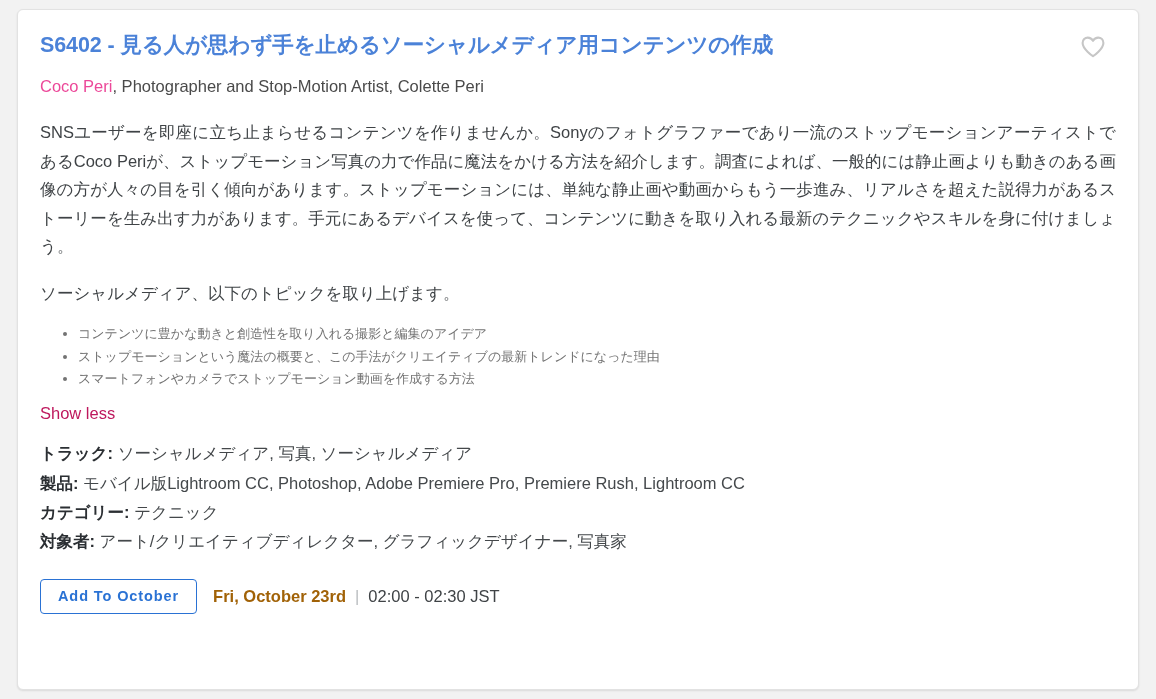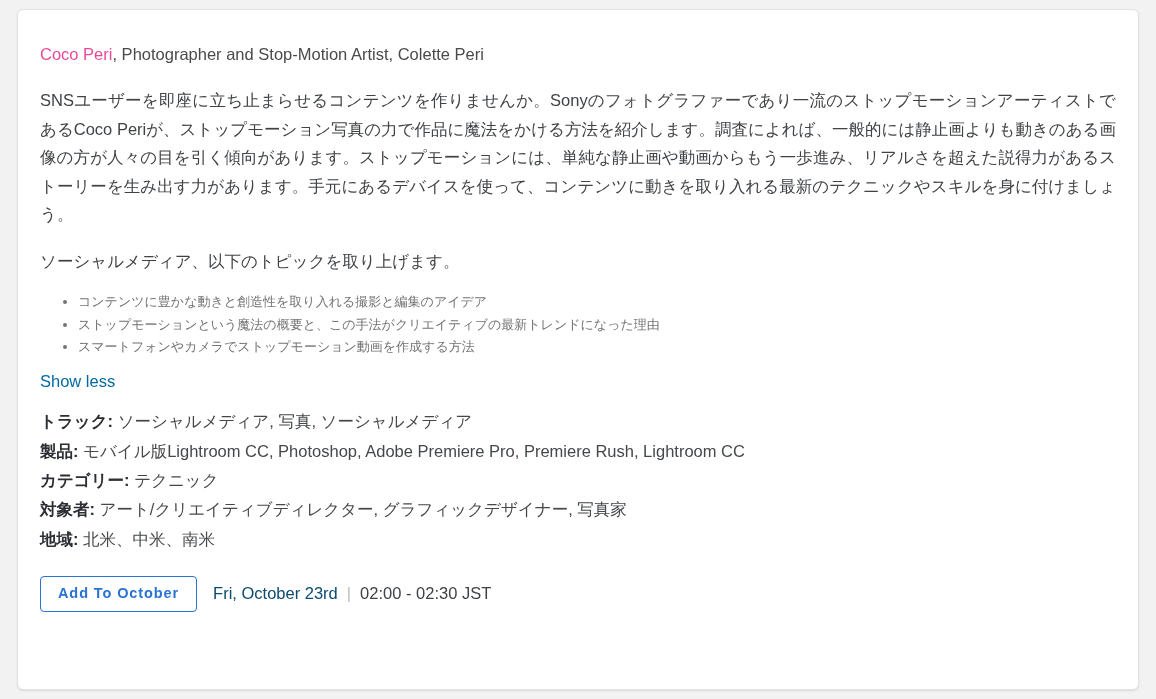--- a/index.html
+++ b/index.html
@@ -104,21 +104,21 @@
   ul.topics li {
     font-size: 13px;
     line-height: 1.72;
     color: #737373;
   }
 
   .show-less {
     display: inline-block;
     margin-top: 14px;
     font-size: 16.5px;
-    color: #0369a1;
+    color: #be185d;
     cursor: pointer;
     text-decoration: none;
   }
 
   
   .meta {
     margin-top: 16px;
   }
   .meta-row {
     font-size: 16.5px;
@@ -151,34 +151,45 @@
     line-height: 1;
   }
   .schedule-time {
     margin-left: 16px;
     font-size: 16.5px;
     color: #3f4346;
     display: flex;
     align-items: center;
     white-space: nowrap;
   }
-  .schedule-time .date-part { font-weight: normal; color: #0c4a6e; }
+  .schedule-time .date-part { font-weight: bold; color: #a16207; }
   .schedule-time .sep {
     color: #b8bcbf;
     margin: 0 9px;
     font-weight: normal;
   }
   .schedule-time .time-part { color: #3f4346; }
 </style>
 </head>
 <body>
 
 <div class="session-card">
   <div class="card-inner">
 
+    <div class="header-row">
+      <h1 class="title">S6402 - 見る人が思わず手を止めるソーシャルメディア用コンテンツの作成</h1>
+
+      <button class="fav-btn">
+        <span>
+          <svg width="26" height="24" viewBox="0 0 26 24" aria-hidden="true">
+            <path d="M13 21.2 C13 21.2 2.6 14.2 2.6 8.0 C2.6 4.8 5.0 2.6 7.8 2.6 C10.0 2.6 11.9 3.9 13 5.8 C14.1 3.9 16.0 2.6 18.2 2.6 C21.0 2.6 23.4 4.8 23.4 8.0 C23.4 14.2 13 21.2 13 21.2 Z" fill="none" stroke="#c6c6c6" stroke-width="2.1" stroke-linejoin="round"></path>
+          </svg>
+        </span>
+      </button>
+    </div>
 
     <div class="speakers">
       <span class="speaker-link">Coco Peri</span><span>, Photographer and Stop-Motion Artist, Colette Peri</span>
     </div>
 
     <p class="abstract">SNSユーザーを即座に立ち止まらせるコンテンツを作りませんか。Sonyのフォトグラファーであり一流のストップモーションアーティストであるCoco Periが、ストップモーション写真の力で作品に魔法をかける方法を紹介します。調査によれば、一般的には静止画よりも動きのある画像の方が人々の目を引く傾向があります。ストップモーションには、単純な静止画や動画からもう一歩進み、リアルさを超えた説得力があるストーリーを生み出す力があります。手元にあるデバイスを使って、コンテンツに動きを取り入れる最新のテクニックやスキルを身に付けましょう。</p>
 
     <p class="lead-in">ソーシャルメディア、以下のトピックを取り上げます。</p>
 
     <ul class="topics">
@@ -198,24 +209,20 @@
         <span class="meta-label">製品:</span>
         <span class="meta-value">モバイル版Lightroom CC, Photoshop, Adobe Premiere Pro, Premiere Rush, Lightroom CC</span>
       </div>
       <div class="meta-row">
         <span class="meta-label">カテゴリー:</span>
         <span class="meta-value">テクニック</span>
       </div>
       <div class="meta-row">
         <span class="meta-label">対象者:</span>
         <span class="meta-value">アート/クリエイティブディレクター, グラフィックデザイナー, 写真家</span>
-      </div>
-      <div class="meta-row">
-        <span class="meta-label">地域:</span>
-        <span class="meta-value">北米、中米、南米</span>
       </div>
     </div>
 
     <div class="footer-row">
       <button class="add-schedule-btn">Add To October</button>
       <div class="schedule-time">
         <span class="date-part">Fri, October 23rd</span>
         <span class="sep">|</span>
         <span class="time-part">02:00 - 02:30 JST</span>
       </div>

